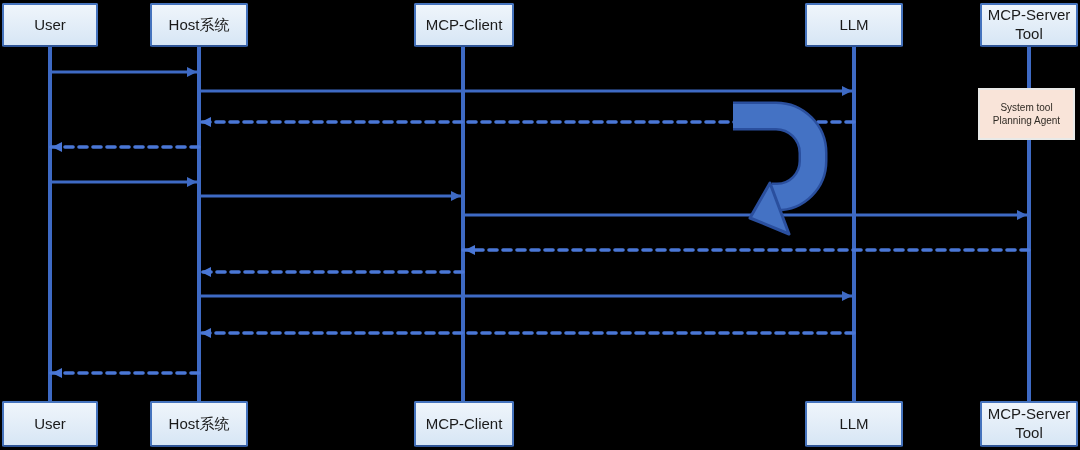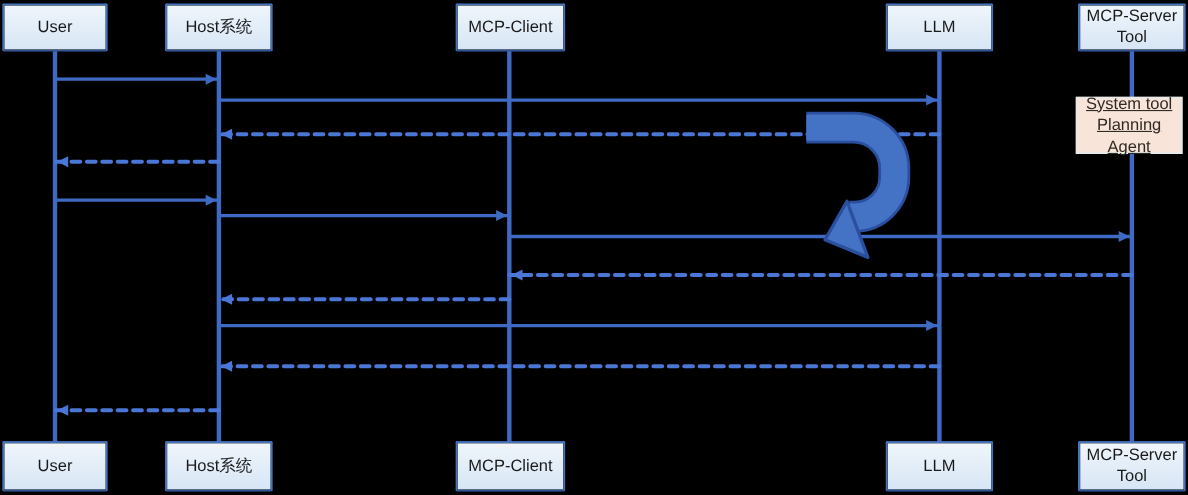--- a/index.html
+++ b/index.html
@@ -39,25 +39,24 @@
     left: 978px; top: 88px;
     width: 97px; height: 52px;
     box-sizing: border-box;
     display: flex;
     align-items: center;
     justify-content: center;
     text-align: center;
     background: var(--annotation-fill, #F9E4D9);
     border: 2px solid var(--annotation-border, #E9E9E7);
     color: var(--annotation-text, #2F2A24);
-    font-size: 15px;
+    font-size: 10px;
     line-height: 1.3;
     z-index: 2;
     padding: 1px 2px;
-    text-decoration: underline;
   }
 </style>
 </head>
 <body>
 
 <div id="stage">
 
   <svg id="diagram-canvas" viewBox="0 0 1080 450" xmlns="http://www.w3.org/2000/svg">
 
   <line x1="50" y1="46" x2="50" y2="402" stroke="#3E6AC4" stroke-width="4"></line>

